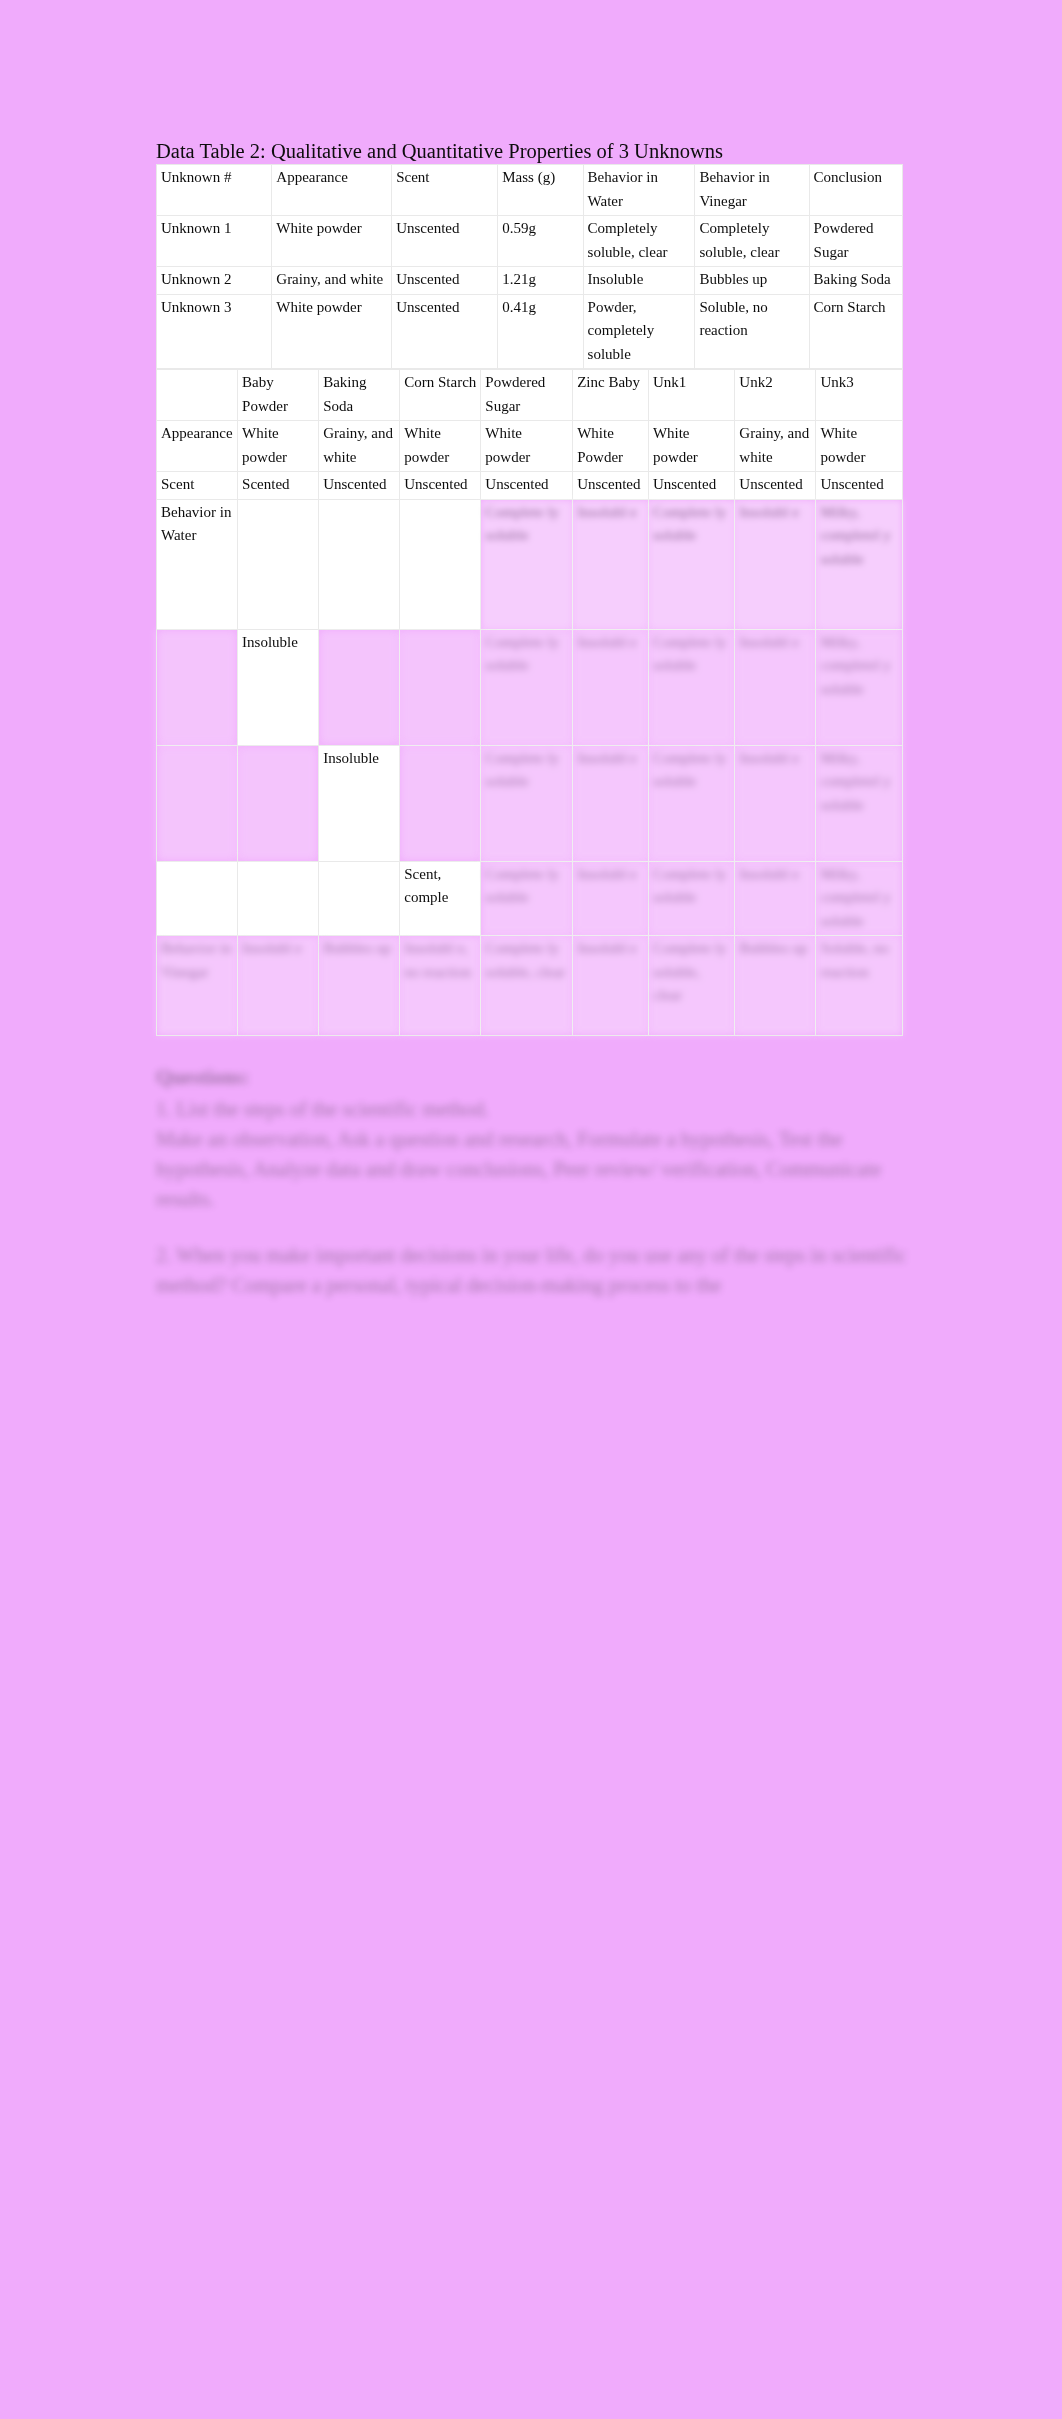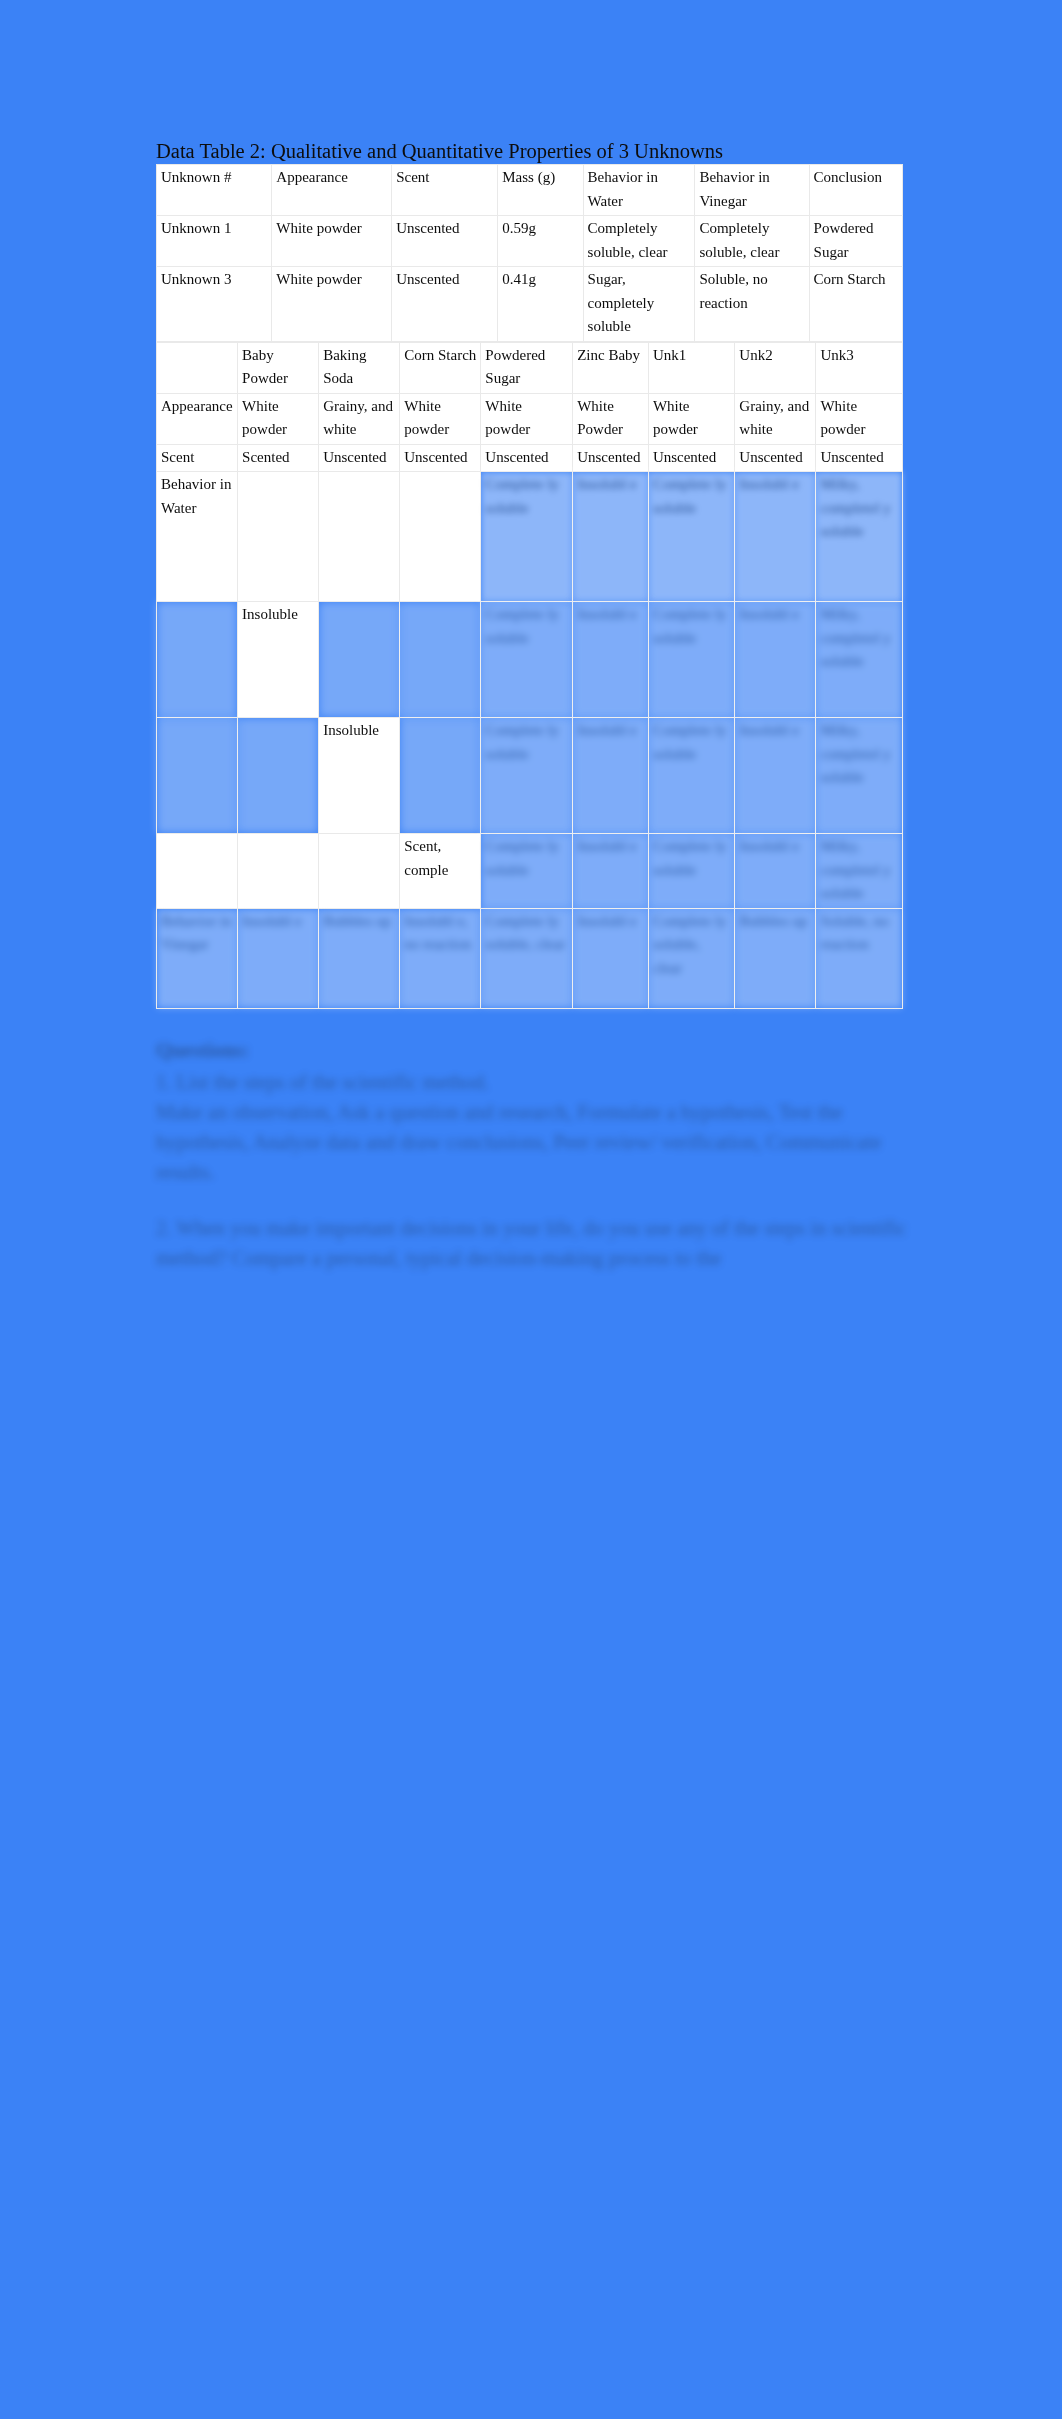--- a/index.html
+++ b/index.html
@@ -15,21 +15,21 @@
     color: #111111;
     overflow: hidden;
   }
 
   .page {
     position: absolute;
     left: 0;
     top: 0;
     width: 1062px;
     height: 2419px;
-    background: #3b82f6;
+    background: #f0abfc;
   }
 
   .content {
     position: absolute;
     left: 156px;
     top: 140px;
     width: 760px;
   }
 
   .caption {
@@ -140,25 +140,34 @@
         <tr>
           <td>Unknown 1</td>
           <td>White powder</td>
           <td>Unscented</td>
           <td>0.59g</td>
           <td>Completely soluble, clear</td>
           <td>Completely soluble, clear</td>
           <td>Powdered Sugar</td>
         </tr>
         <tr>
+          <td>Unknown 2</td>
+          <td>Grainy, and white</td>
+          <td>Unscented</td>
+          <td>1.21g</td>
+          <td>Insoluble</td>
+          <td>Bubbles up</td>
+          <td>Baking Soda</td>
+        </tr>
+        <tr>
           <td>Unknown 3</td>
           <td>White powder</td>
           <td>Unscented</td>
           <td>0.41g</td>
-          <td>Sugar, completely soluble</td>
+          <td>Powder, completely soluble</td>
           <td>Soluble, no reaction</td>
           <td>Corn Starch</td>
         </tr>
       </tbody>
     </table>
 
 
     <table class="doc-table t2">
       <colgroup>
         <col class="d0">

